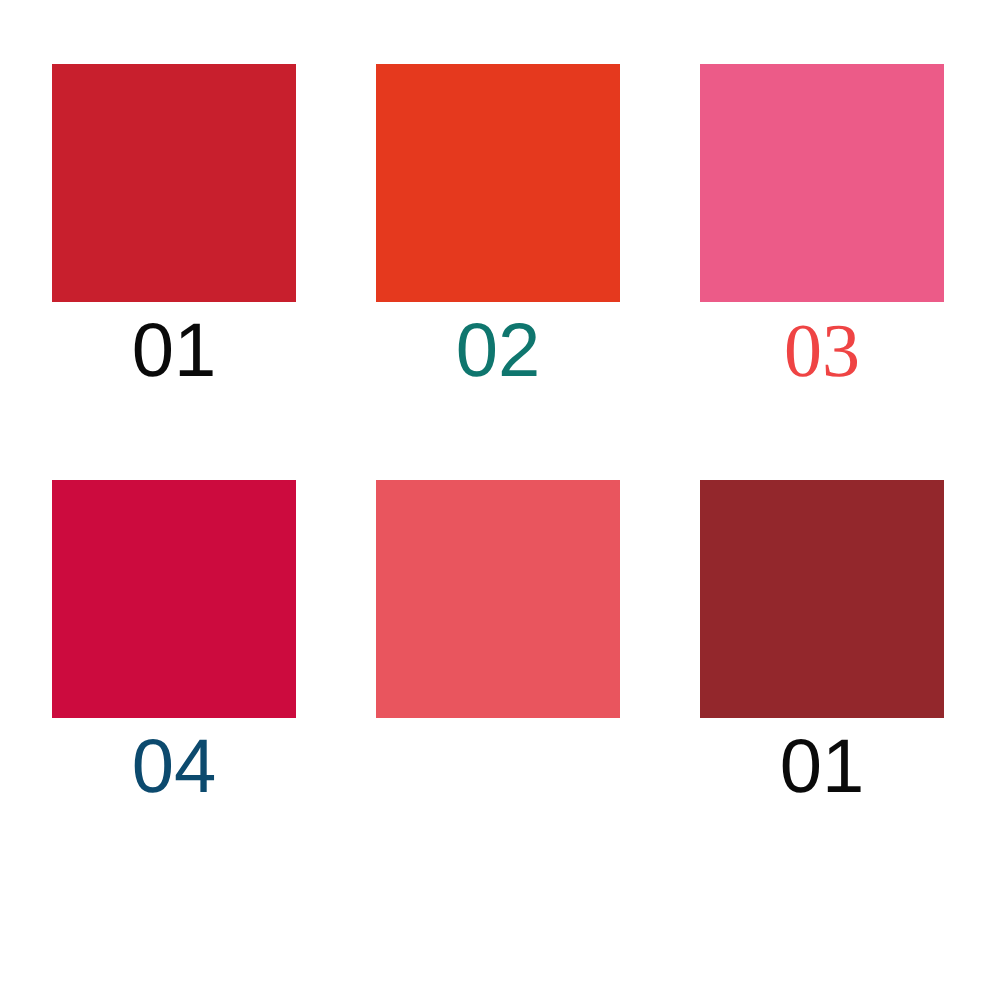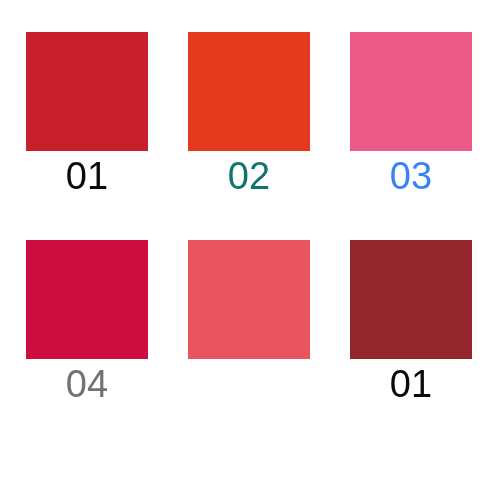--- a/index.html
+++ b/index.html
@@ -71,29 +71,29 @@
     </div>
     <div class="swatch-cell c2 r1">
       <div class="swatch-chip" style="background-color: rgb(229, 57, 30);"></div>
     </div>
     <div class="swatch-cell c3 r1">
       <div class="swatch-chip" style="background-color: rgb(236, 91, 136);"></div>
     </div>
 
     <div class="swatch-label l1" style="grid-column: 2; color: rgb(10, 10, 10);">01</div>
     <div class="swatch-label l1" style="grid-column: 4; color: #0f766e;">02</div>
-    <div class="swatch-label l1" style="grid-column: 6; color: #3b82f6;">03</div>
+    <div class="swatch-label l1" style="grid-column: 6; color: #ef4444; font-family: Liberation Serif, serif;">03</div>
 
     <div class="swatch-cell c1 r2">
       <div class="swatch-chip" style="background-color: rgb(204, 11, 62);"></div>
     </div>
     <div class="swatch-cell c2 r2">
       <div class="swatch-chip" style="background-color: rgb(233, 85, 94);"></div>
     </div>
     <div class="swatch-cell c3 r2">
       <div class="swatch-chip" style="background-color: rgb(147, 39, 44);"></div>
     </div>
 
-    <div class="swatch-label l2" style="grid-column: 2; color: #737373;">04</div>
+    <div class="swatch-label l2" style="grid-column: 2; color: #0c4a6e;">04</div>
     <div class="swatch-label l2" style="grid-column: 6; color: rgb(10, 10, 10);">01</div>
 
   </div>
 </div>
 
 </body></html>

